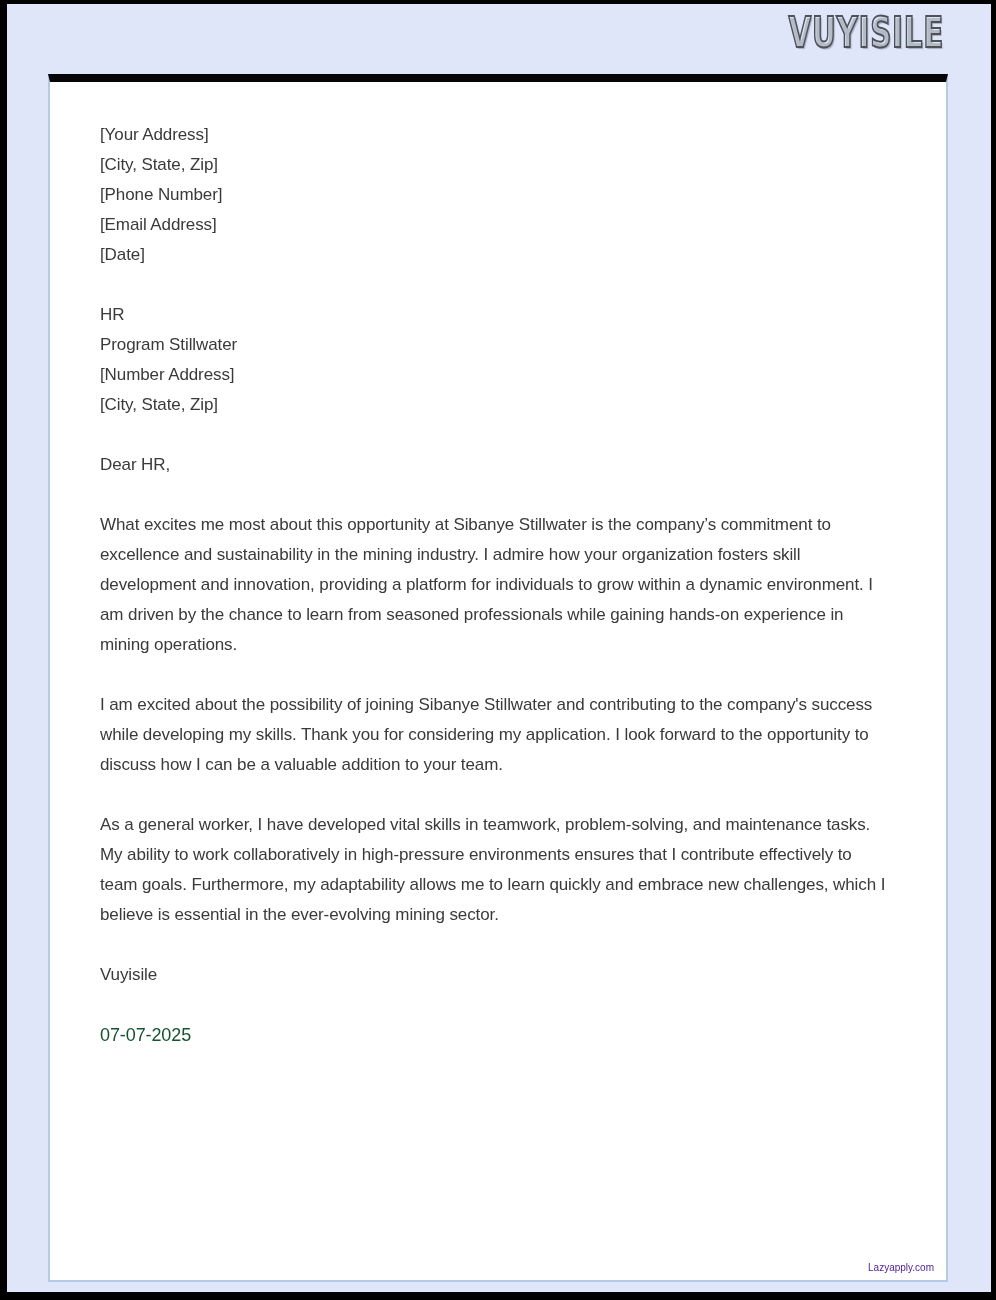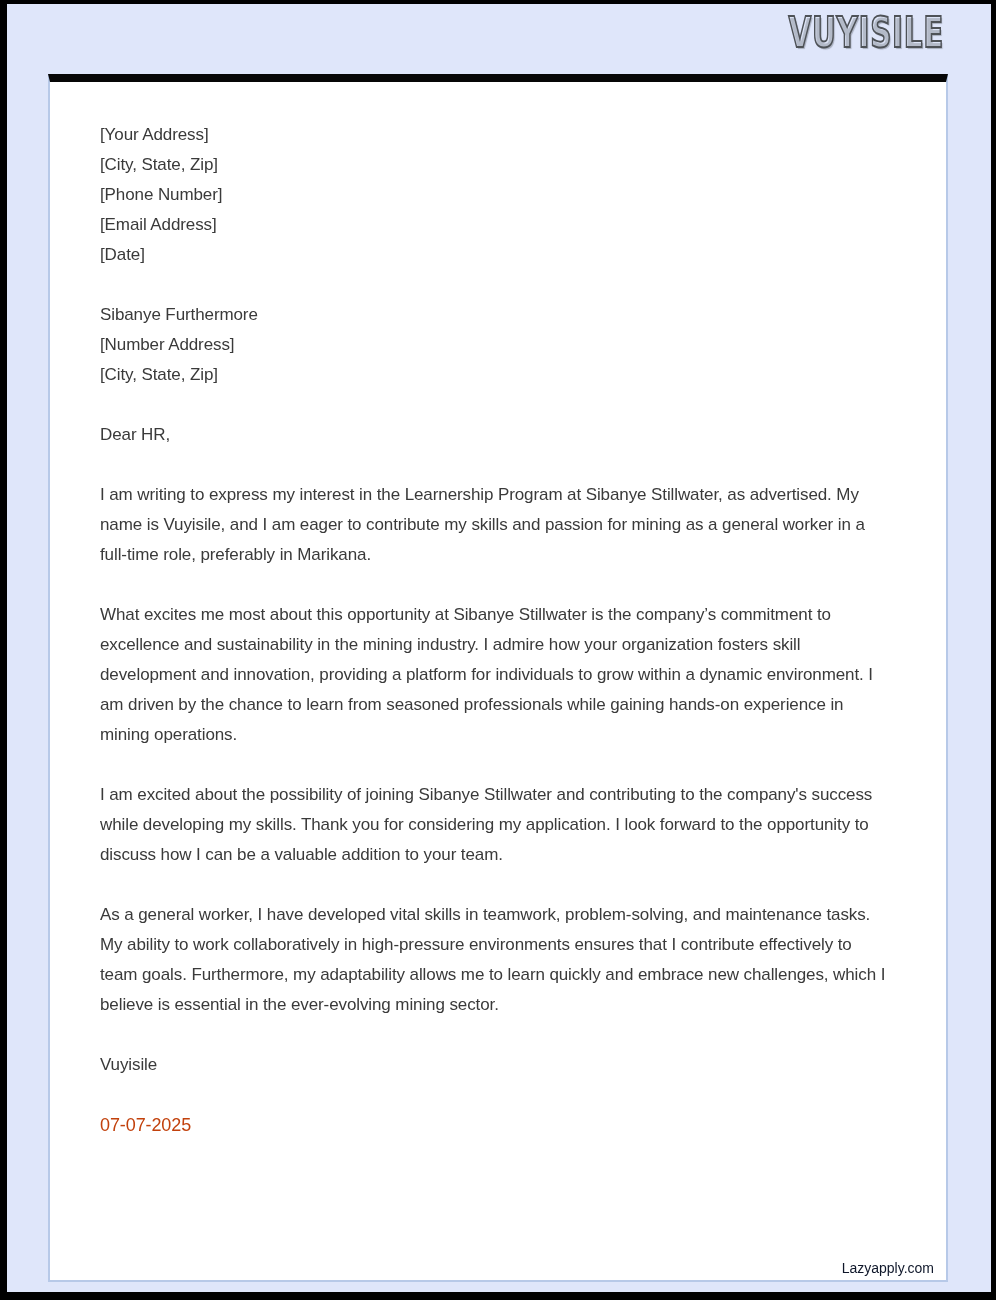--- a/index.html
+++ b/index.html
@@ -59,30 +59,30 @@
     letter-spacing: -0.1px;
     max-width: 790px;
   }
   .block { margin: 0 0 30px 0; }
   .block p { margin: 0; }
   .paragraph { margin: 0 0 30px 0; }
   .date-line {
     margin: 10px 0 0 0;
     font-size: 18px;
     line-height: 30px;
-    color: #c2410c;
+    color: #14532d;
     cursor: pointer;
   }
   .watermark {
     position: absolute;
     right: 12px;
     bottom: 2px;
-    font-size: 14px;
+    font-size: 10px;
     line-height: 20px;
-    color: #0f172a;
+    color: #4c1d95;
   }
 </style>
 </head>
 <body>
 
 <div class="canvas"></div>
 
 <div class="brand">
   <span class="brand-text">VUYISILE</span>
 </div>
@@ -92,30 +92,30 @@
 
     <div class="block">
       <p>[Your Address]</p>
       <p>[City, State, Zip]</p>
       <p>[Phone Number]</p>
       <p>[Email Address]</p>
       <p>[Date]</p>
     </div>
 
     <div class="block">
-      <p>Sibanye Furthermore</p>
+      <p>HR</p>
+      <p>Program Stillwater</p>
       <p>[Number Address]</p>
       <p>[City, State, Zip]</p>
     </div>
 
     <div class="block">
       <p>Dear HR,</p>
     </div>
 
-    <p class="paragraph">I am writing to express my interest in the Learnership Program at Sibanye Stillwater, as advertised. My name is Vuyisile, and I am eager to contribute my skills and passion for mining as a general worker in a full-time role, preferably in Marikana.</p>
     <p class="paragraph">What excites me most about this opportunity at Sibanye Stillwater is the company’s commitment to excellence and sustainability in the mining industry. I admire how your organization fosters skill development and innovation, providing a platform for individuals to grow within a dynamic environment. I am driven by the chance to learn from seasoned professionals while gaining hands-on experience in mining operations.</p>
     <p class="paragraph">I am excited about the possibility of joining Sibanye Stillwater and contributing to the company's success while developing my skills. Thank you for considering my application. I look forward to the opportunity to discuss how I can be a valuable addition to your team.</p>
     <p class="paragraph">As a general worker, I have developed vital skills in teamwork, problem-solving, and maintenance tasks. My ability to work collaboratively in high-pressure environments ensures that I contribute effectively to team goals. Furthermore, my adaptability allows me to learn quickly and embrace new challenges, which I believe is essential in the ever-evolving mining sector.</p>
 
     <div class="block">
       <p>Vuyisile</p>
     </div>
 
     <p class="date-line">07-07-2025</p>
 

